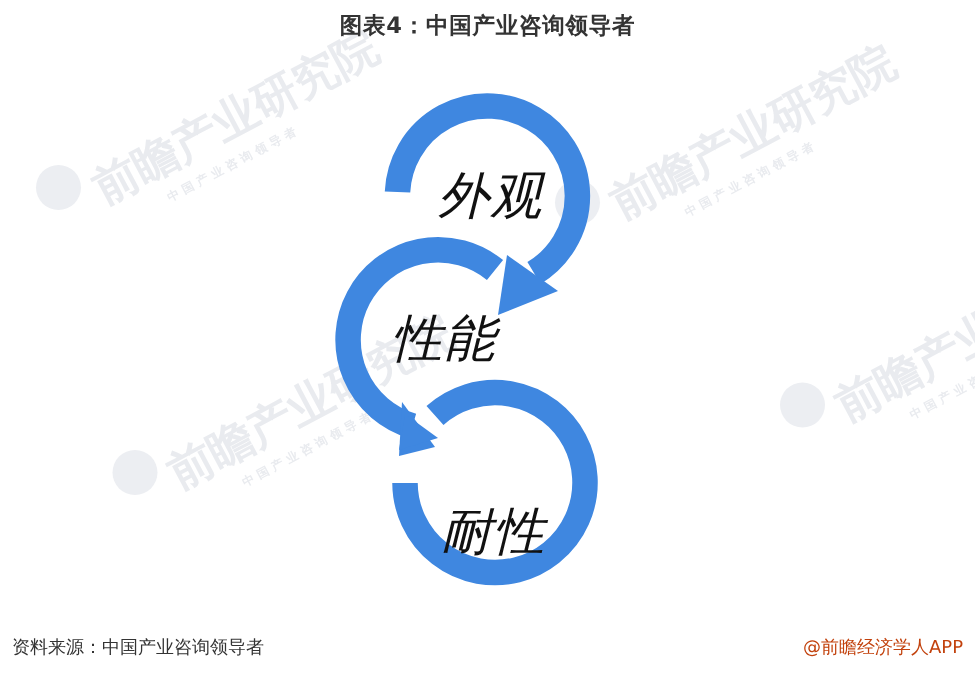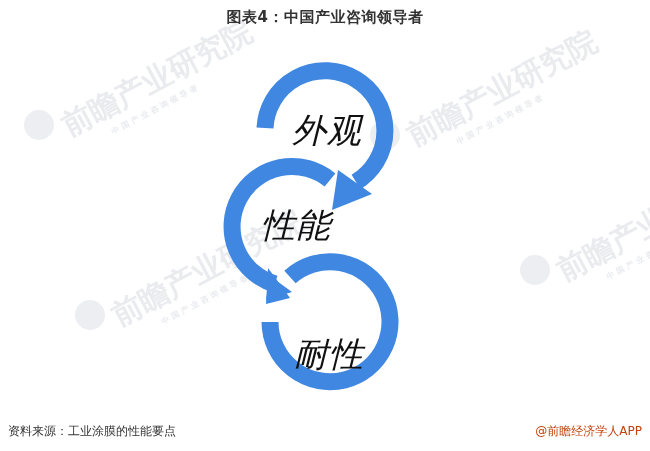--- a/index.html
+++ b/index.html
@@ -60,14 +60,14 @@
 
   <g>
     <path d="M 290 277 A 60 60 0 1 1 270 322" fill="none" stroke="#3f87e0" stroke-width="17" stroke-linecap="butt"></path>
   </g>
 </svg>
 
 <div class="label" style="left:292px; top:108px;">外观</div>
 <div class="label" style="left:261px; top:203px;">性能</div>
 <div class="label" style="left:294px; top:304px;margin-top:28px;">耐性</div>
 
-<div class="footer-left">资料来源：工业涂膜的性能要点</div>
+<div class="footer-left">资料来源：中国产业咨询领导者</div>
 <div class="footer-right">@前瞻经济学人APP</div>
 
 </body></html>

